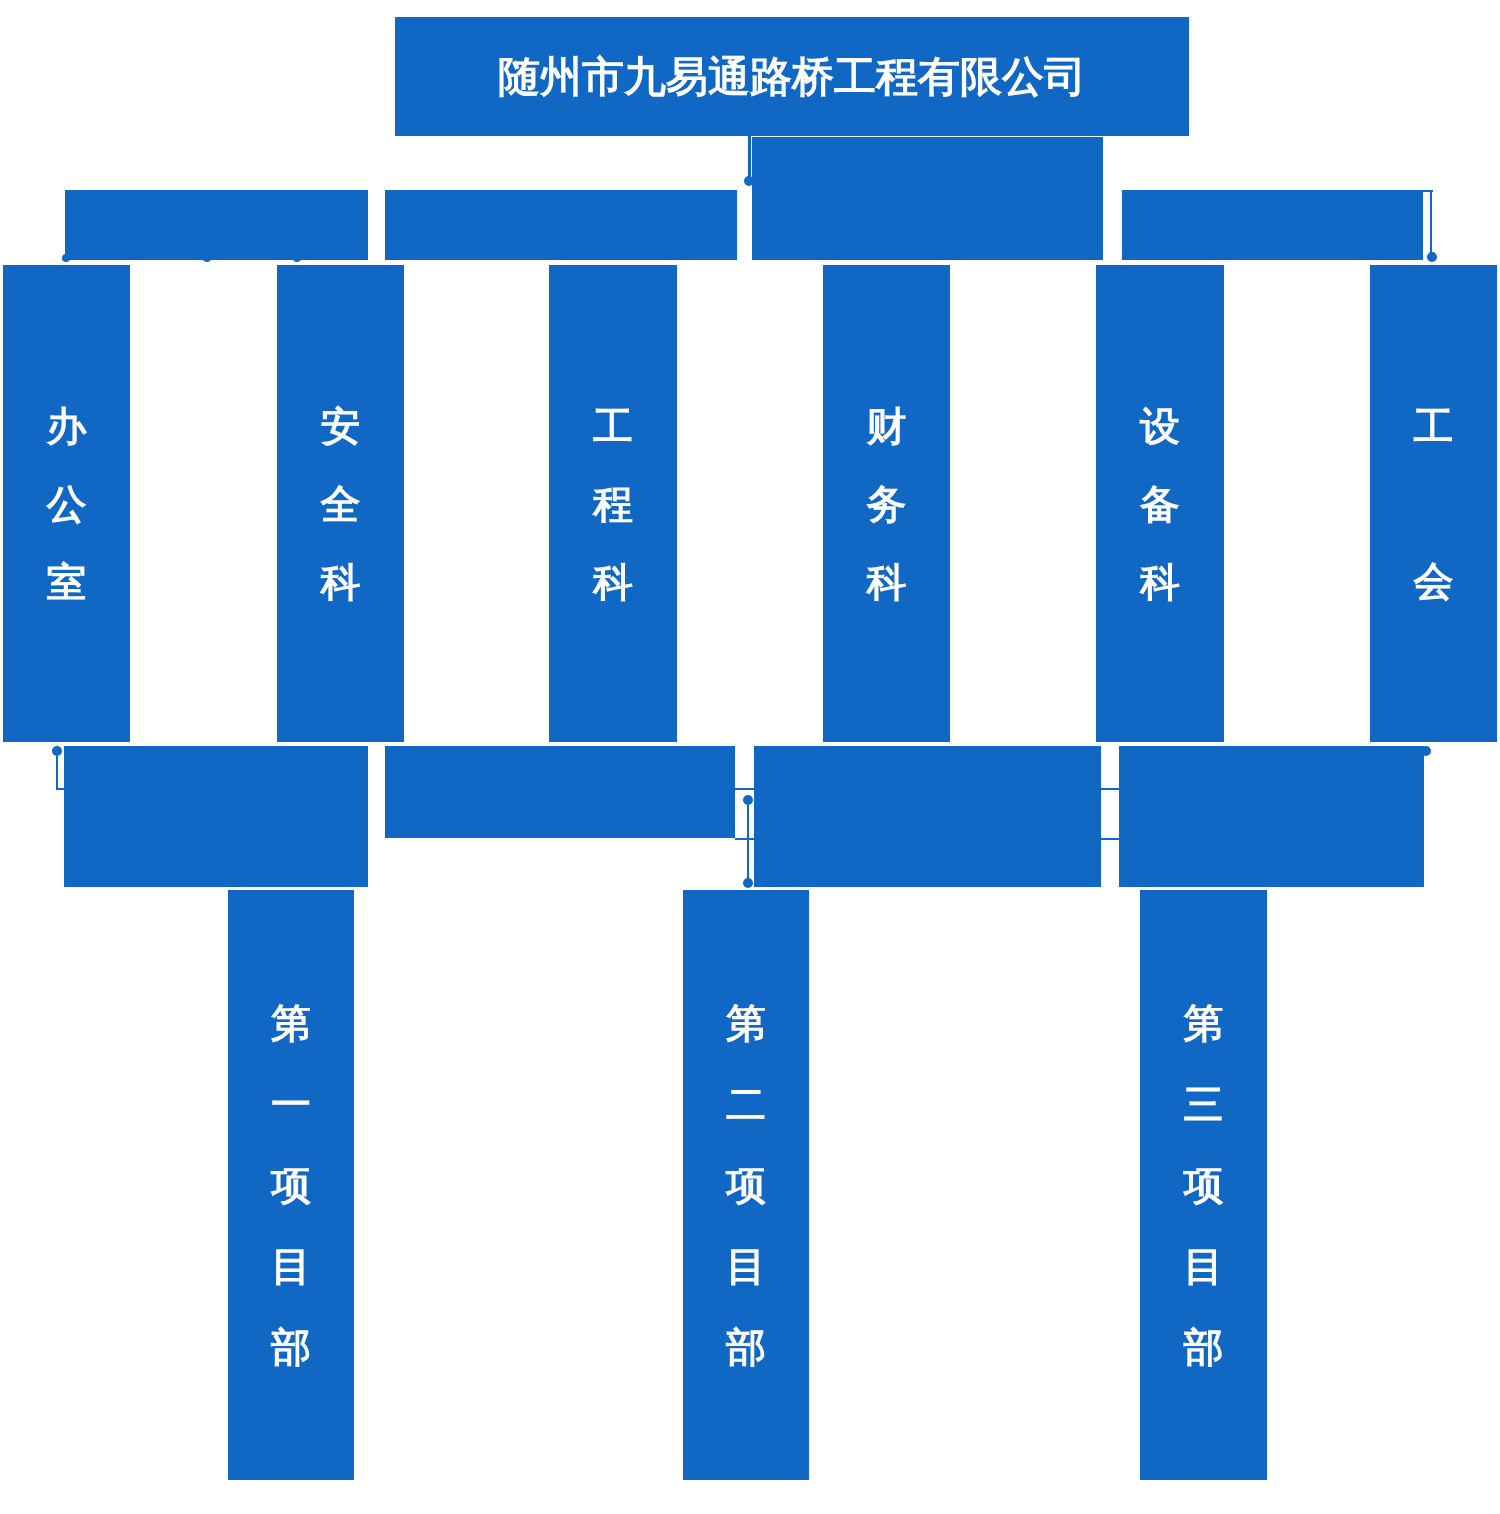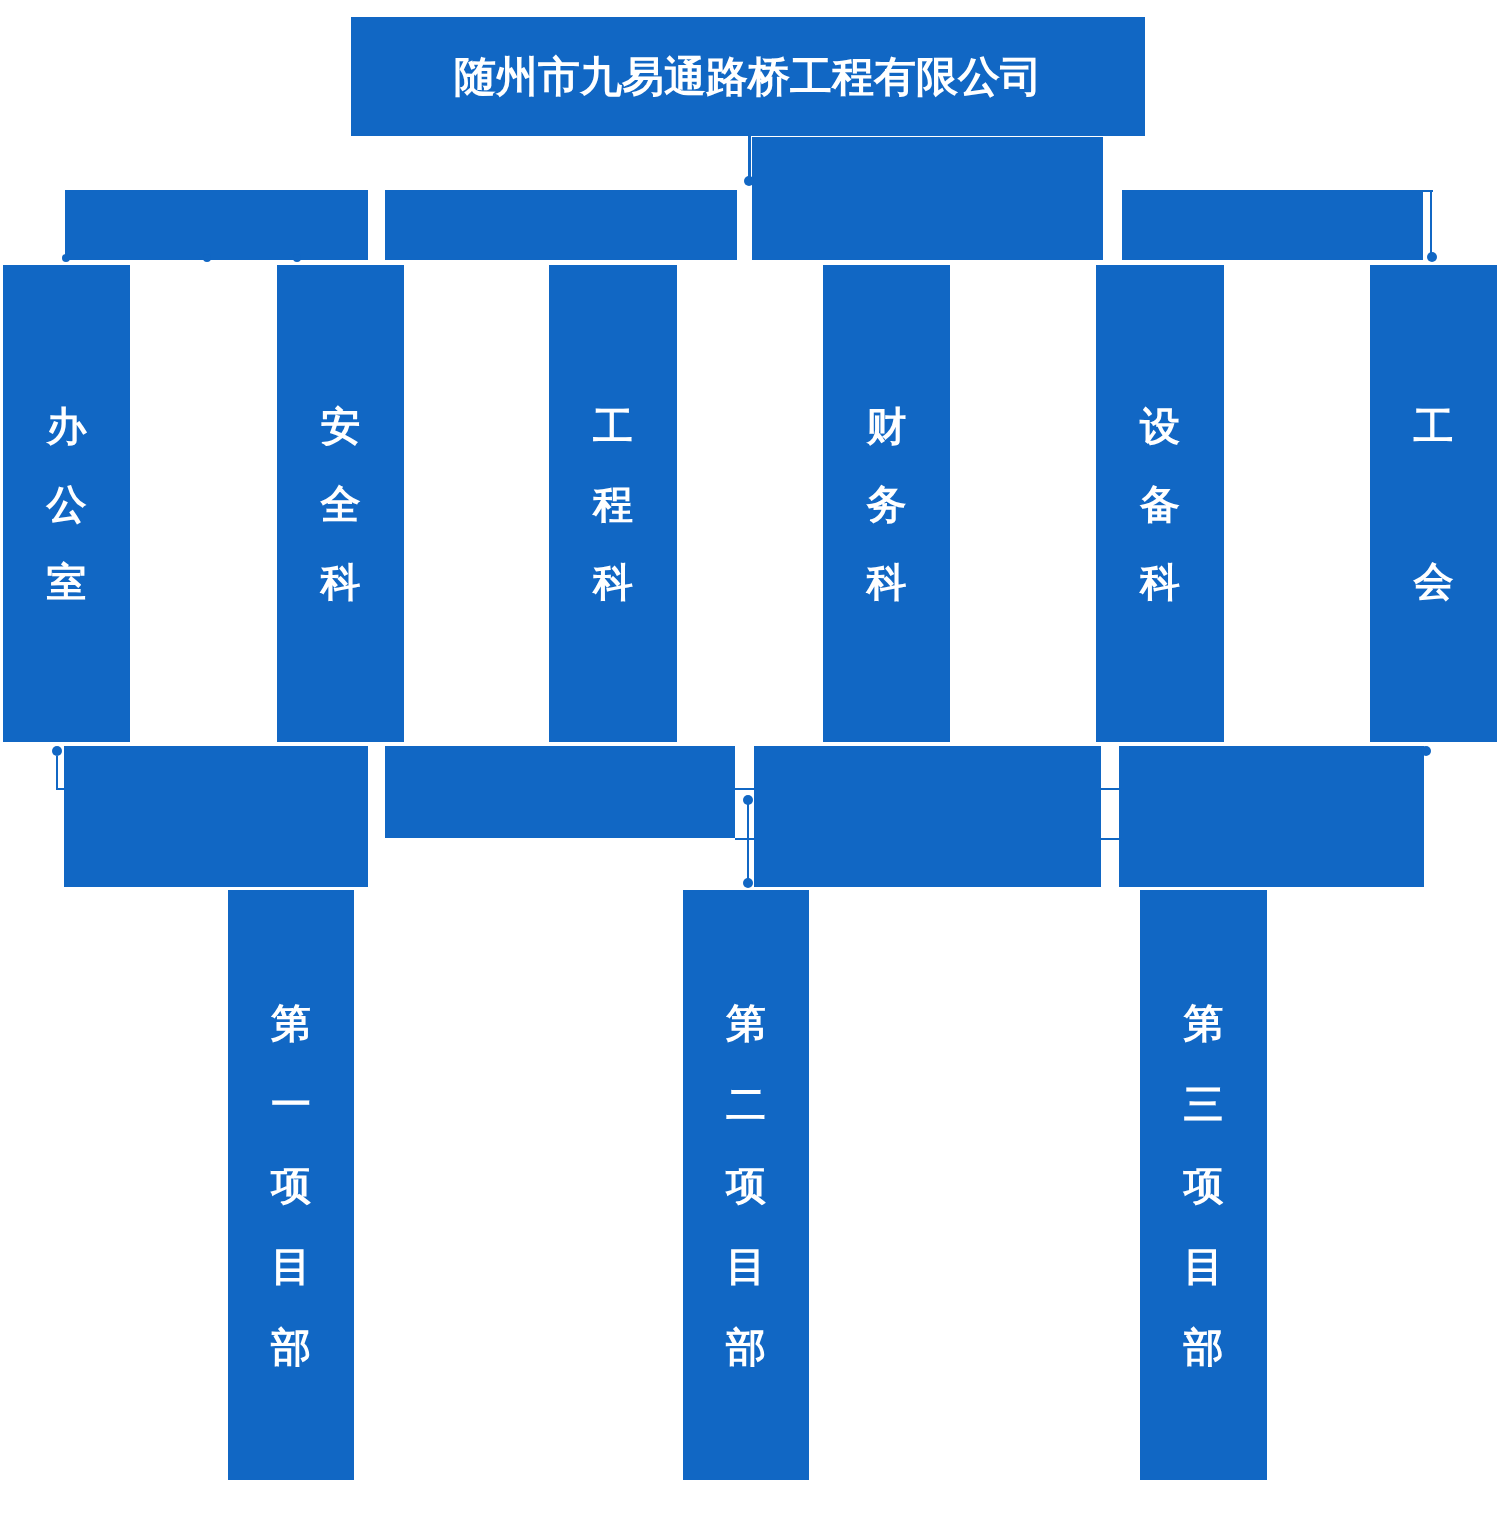--- a/index.html
+++ b/index.html
@@ -18,20 +18,21 @@
   .box {
     position: absolute;
     background: var(--box-blue, #1167C4);
   }
   .label-center {
     display: flex;
     align-items: center;
     justify-content: center;
     color: var(--text-white, #ffffff);
     font-weight: bold;
+    margin-left: 44px;
   }
   .title-box {
     left: 351px; top: 17px; width: 794px; height: 119px;
     font-size: 42px;
     letter-spacing: 0px;
   }
   .node-blank { left: 752px; top: 137px; width: 351px; height: 123px; }
 
   
   .bar-a { left: 65px;   top: 190px; width: 303px; height: 70px; }

